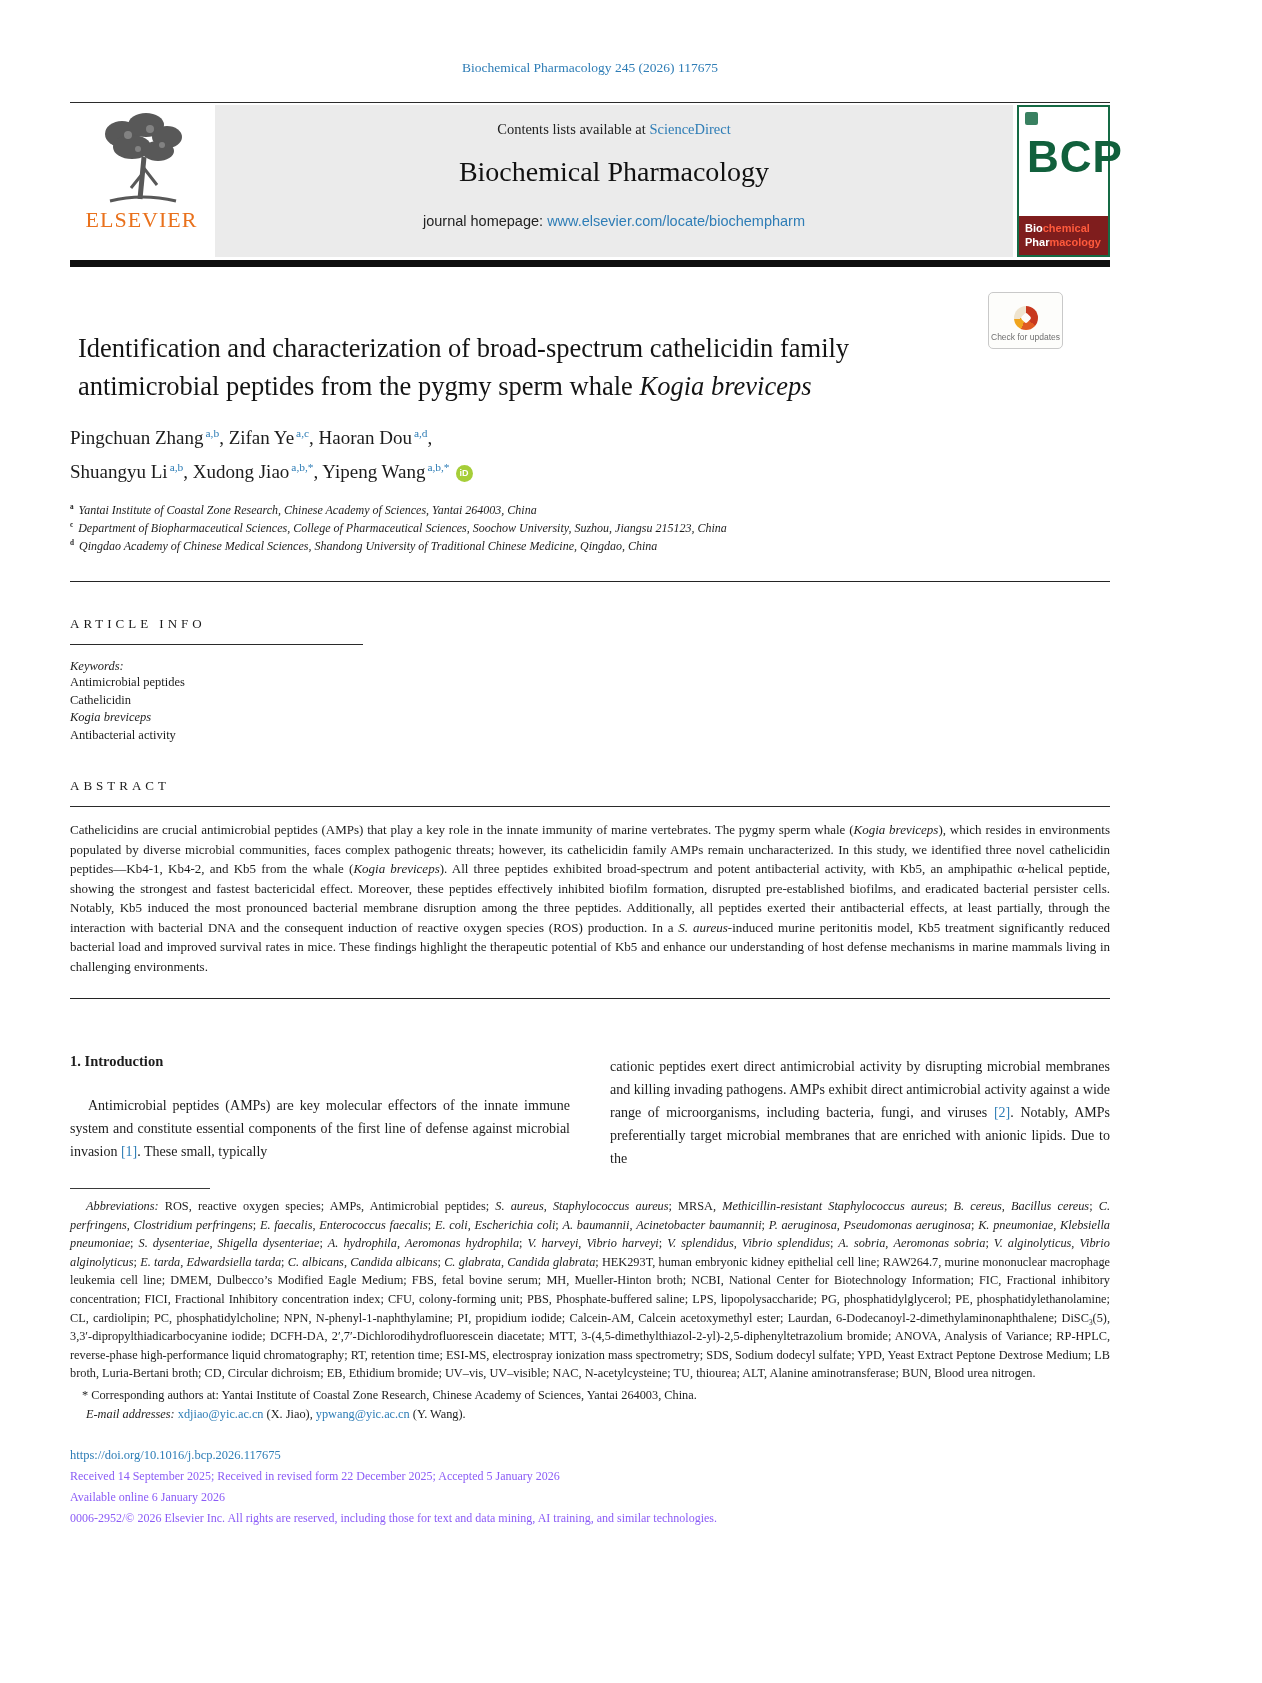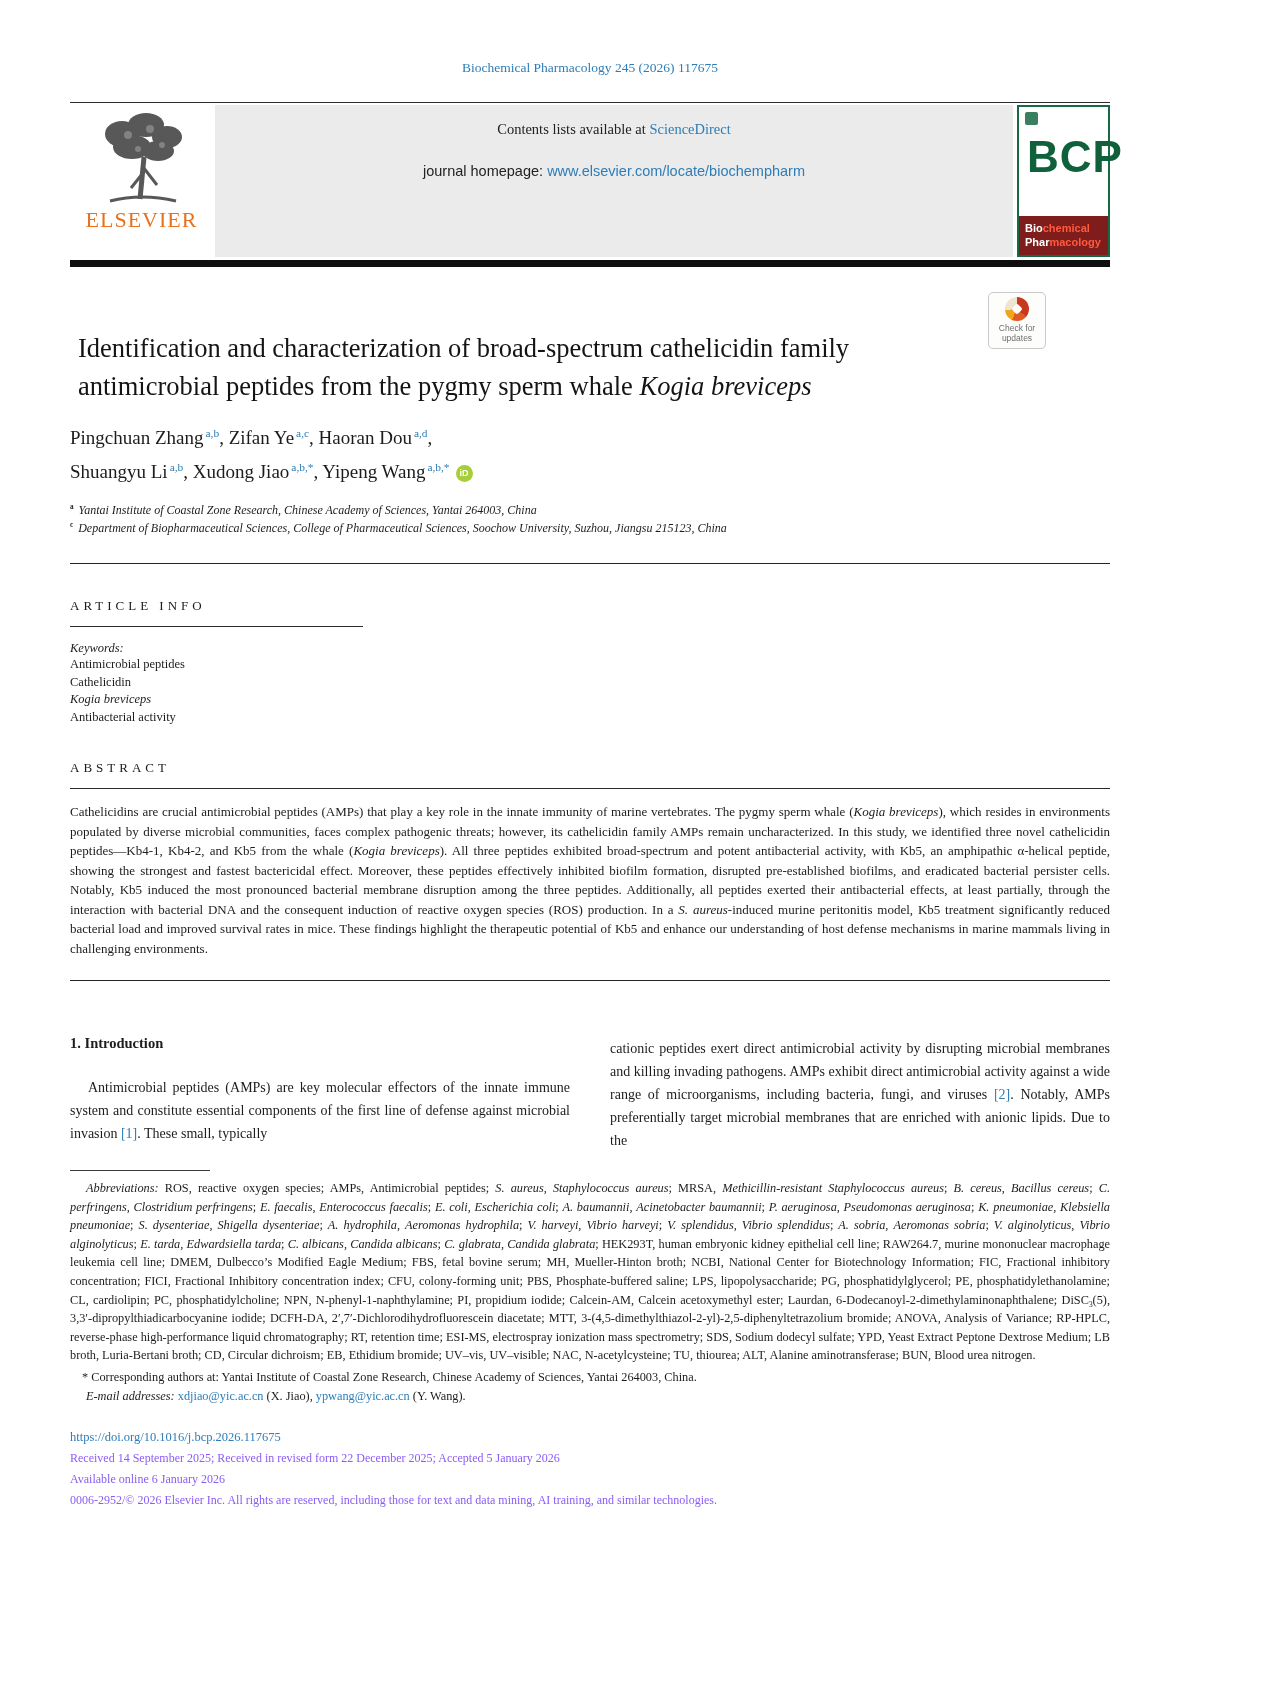--- a/index.html
+++ b/index.html
@@ -27,22 +27,22 @@
   .contents-line { font-size:14.5px; color:#222; }
   .mast-title { font-size:28px; margin-top:18px; color:#111; }
   .homepage-line { font-family:"Liberation Sans","DejaVu Sans",sans-serif; font-size:14.5px; margin-top:25px; color:#222; }
   .cover { width:93px; border:2px solid #156a44; background:#fff; display:flex; flex-direction:column; }
   .cover-logo { width:13px; height:13px; background:#156a44; margin:5px 0 0 6px; border-radius:2px; opacity:.85; }
   .cover-acronym { font-family:"Liberation Sans","DejaVu Sans",sans-serif; font-weight:bold; font-size:44px; color:#11603c; line-height:1; margin:10px 0 0 8px; letter-spacing:1px; flex:1; }
   .cover-band { background:#7f1d1d; padding:5px 4px 6px 6px; font-family:"Liberation Sans","DejaVu Sans",sans-serif; font-weight:bold; font-size:11px; line-height:14px; }
   .cover-band .w { color:#ffffff; } .cover-band .r { color:#ff5a3c; }
   .black-bar { height:7px; background:#0f0f0f; margin-top:3px; }
 
-  .check-badge { position:absolute; left:988px; top:292px; width:58px; height:57px;
-    border:1px solid #c9c9c9; border-radius:5px; background:#fdfdfb; text-align:center; padding-top:3px; cursor:pointer; }
+  .check-badge { position:absolute; left:988px; top:292px; width:75px; height:57px;
+    border:1px solid #c9c9c9; border-radius:5px; background:#fdfdfb; text-align:center; padding-top:12px; cursor:pointer; }
   .cm-circle { width:24px; height:24px; border-radius:50%; margin:1px auto 2px;
     background:conic-gradient(#c8381f 0 130deg, #e05b22 130deg 205deg, #f0a51e 205deg 265deg, #efe4cf 265deg 360deg); position:relative; }
   .cm-circle::after { content:""; position:absolute; inset:8px; background:#fdfdfb; border-radius:2px; transform:rotate(45deg); }
   .cm-text { font-family:"Liberation Sans","DejaVu Sans",sans-serif; font-size:8.5px; line-height:10px; color:#6f6f6f; }
 
   .title-block { margin-top:62px; width:890px; font-size:26.5px; line-height:38px; font-weight:normal; color:#141414; }
   .authors { margin-top:16px; font-size:19px; line-height:34px; }
   .orcid { display:inline-block; width:17px; height:17px; border-radius:50%; background:#a6ce39; color:#fff;
     font-family:"Liberation Sans","DejaVu Sans",sans-serif; font-size:9px; font-weight:bold; text-align:center; line-height:17px;
     margin-left:6px; vertical-align:2px; cursor:pointer; }
@@ -105,20 +105,21 @@
           </g>
           <path d="M50 48 L46 90" stroke="#585858" stroke-width="5" fill="none"></path>
           <path d="M49 58 L63 76 M49 64 L37 79" stroke="#585858" stroke-width="3" fill="none"></path>
           <path d="M16 92 Q48 84 82 92" stroke="#585858" stroke-width="3" fill="none"></path>
         </svg>
         <div class="pub-word">ELSEVIER</div>
       </div>
 
       <div class="mast-center">
         <div class="contents-line"><span>Contents lists available at </span><a class="lnk">ScienceDirect</a></div>
+        <div class="mast-title">Biochemical Pharmacology</div>
         <div class="homepage-line"><span>journal homepage: </span><a class="lnk">www.elsevier.com/locate/biochempharm</a></div>
       </div>
 
       <div class="cover">
         <div class="cover-logo"></div>
         <div class="cover-acronym">BCP</div>
         <div class="cover-band">
           <div><span class="w">Bio</span><span class="r">chemical</span></div>
           <div><span class="w">Phar</span><span class="r">macology</span></div>
         </div>
@@ -130,20 +131,21 @@
     <h1 class="title-block" style="margin:8px; margin-top:62px;"><span>Identification and characterization of broad-spectrum cathelicidin family antimicrobial peptides from the pygmy sperm whale </span><span class="it">Kogia breviceps</span></h1>
 
     <div class="authors">
       <div><span>Pingchuan Zhang</span><sup class="lnk">a,b</sup><span>, Zifan Ye</span><sup class="lnk">a,c</sup><span>, Haoran Dou</span><sup class="lnk">a,d</sup><span>,</span></div>
       <div><span><span>Shuangyu Li</span><sup class="lnk">a,b</sup><span>, Xudong Jiao</span><sup class="lnk">a,b,*</sup><span>, Yipeng Wang</span><sup class="lnk">a,b,*</sup></span><span class="orcid">iD</span></div>
     </div>
 
     <div class="affils">
       <div><sup class="bd">a</sup><span class="it"> Yantai Institute of Coastal Zone Research, Chinese Academy of Sciences, Yantai 264003, China</span></div>
       <div><sup class="bd">c</sup><span class="it"> Department of Biopharmaceutical Sciences, College of Pharmaceutical Sciences, Soochow University, Suzhou, Jiangsu 215123, China</span></div>
+      <div><sup class="bd">d</sup><span class="it"> Qingdao Academy of Chinese Medical Sciences, Shandong University of Traditional Chinese Medicine, Qingdao, China</span></div>
     </div>
 
     <div class="rule-full r1"></div>
 
     <div class="info-abs">
       <div class="info-col">
         <div class="sec-head">ARTICLE INFO</div>
         <div class="head-rule"></div>
         <div class="kw-label">Keywords:</div>
         <div class="kw"><span>Antimicrobial peptides</span></div>

